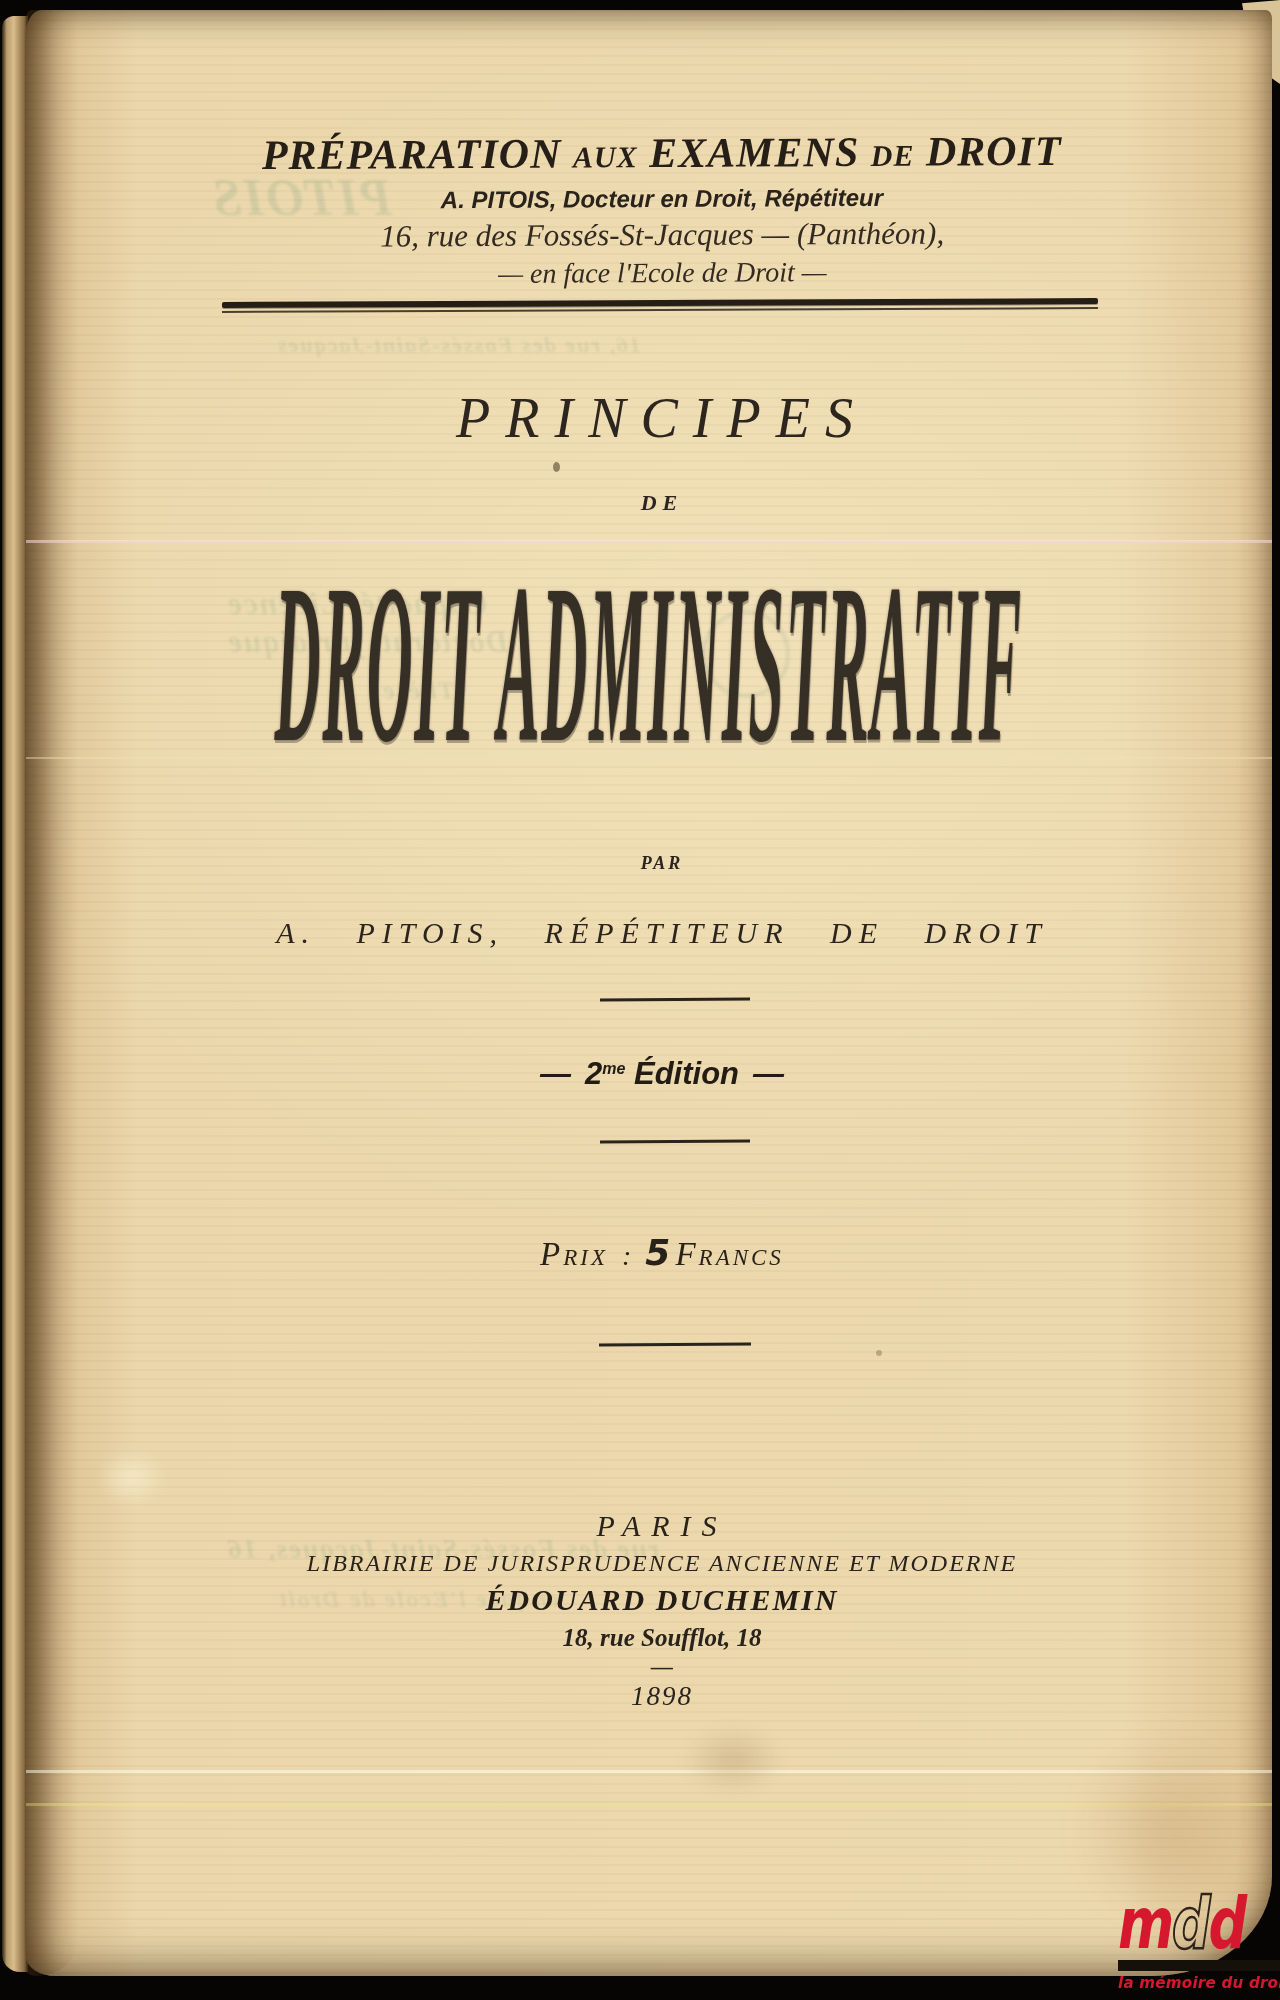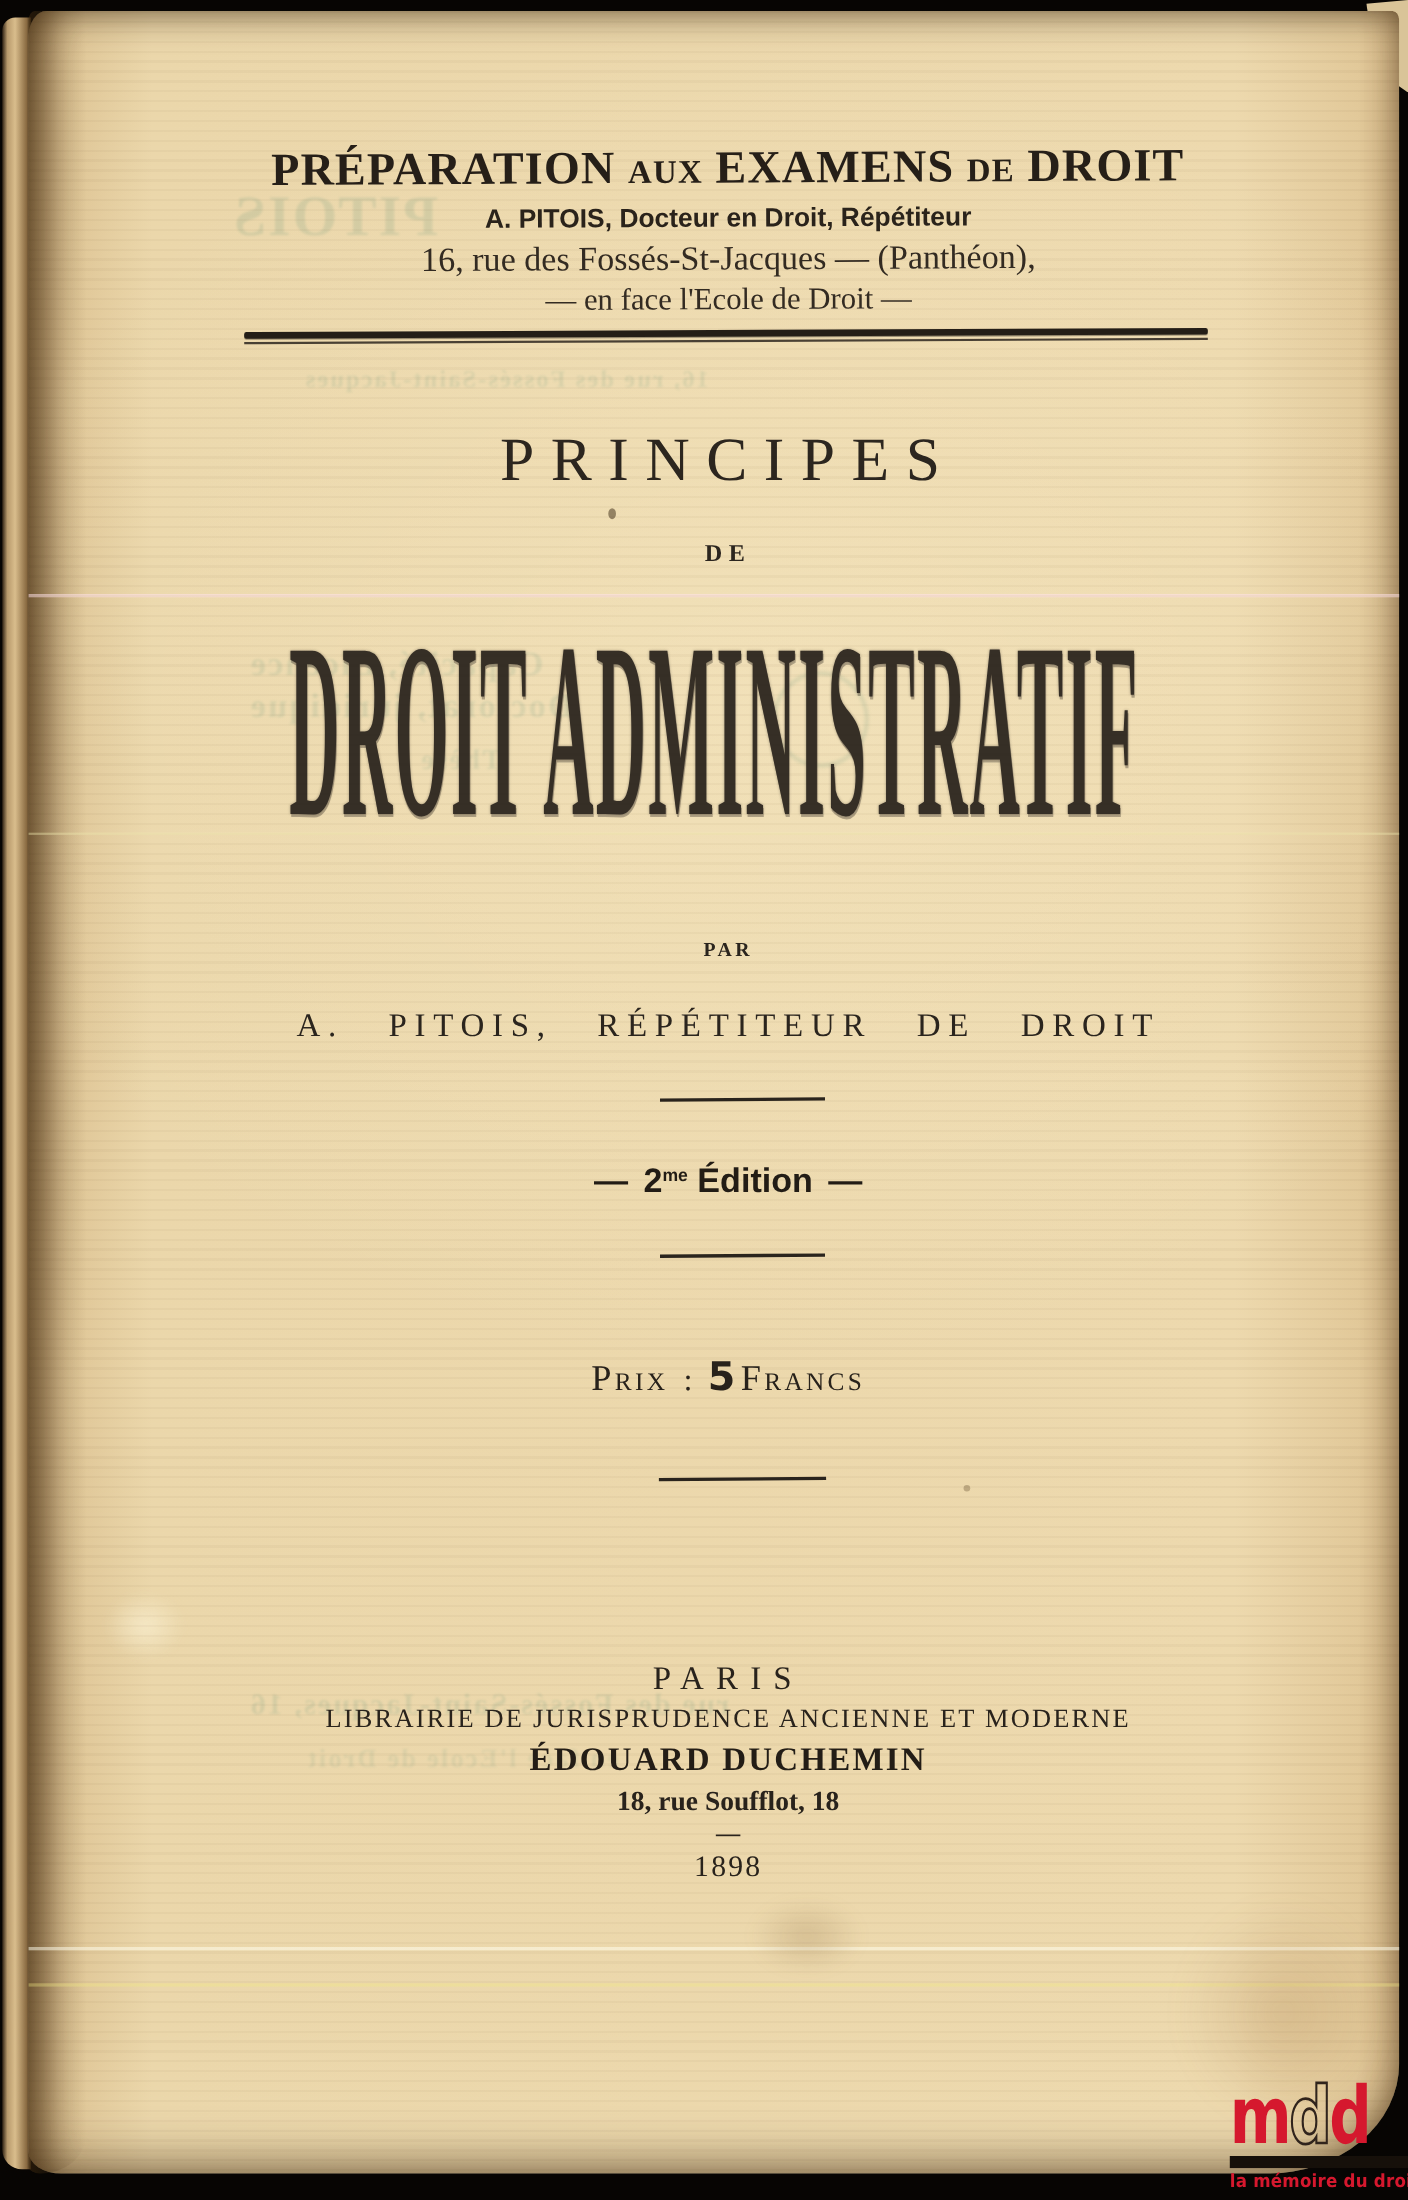--- a/index.html
+++ b/index.html
@@ -1,18 +1,18 @@
 <!DOCTYPE html>
 <html><head>
 <meta charset="utf-8">
 <style>
   html,body{margin:0;padding:0;background:#050403;}
   *{box-sizing:border-box;}
   .scene{position:relative;width:1280px;height:2000px;background:#070503;overflow:hidden;
-         font-family:"Liberation Serif","DejaVu Serif",serif;}
+         font-family:"Liberation Serif","DejaVu Serif",serif;font-style:italic;}
 
   
   .prev-edge{position:absolute;left:2px;top:16px;width:26px;height:1956px;z-index:1;
     background:linear-gradient(90deg,#2e2113 0%,#b89a6c 18%,#d9bd8c 45%,#8a6b42 85%,#3a2a16 100%);
     border-radius:12px 0 0 18px;}
   .corner-tab{position:absolute;left:1242px;top:0;width:38px;height:84px;z-index:1;
     background:#d9c498;clip-path:polygon(0 4%,100% 0,100% 100%,30% 78%);}
 
   
   .page{position:absolute;left:26px;top:10px;width:1246px;height:1966px;z-index:2;

